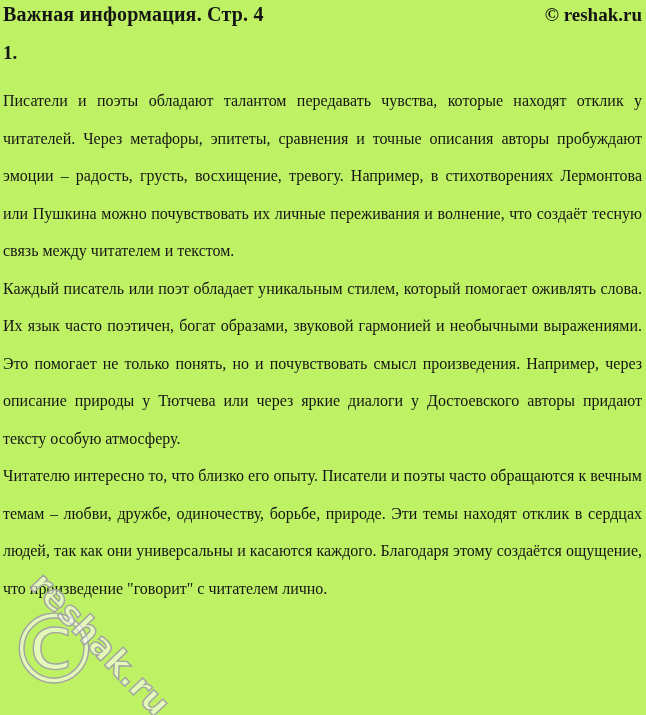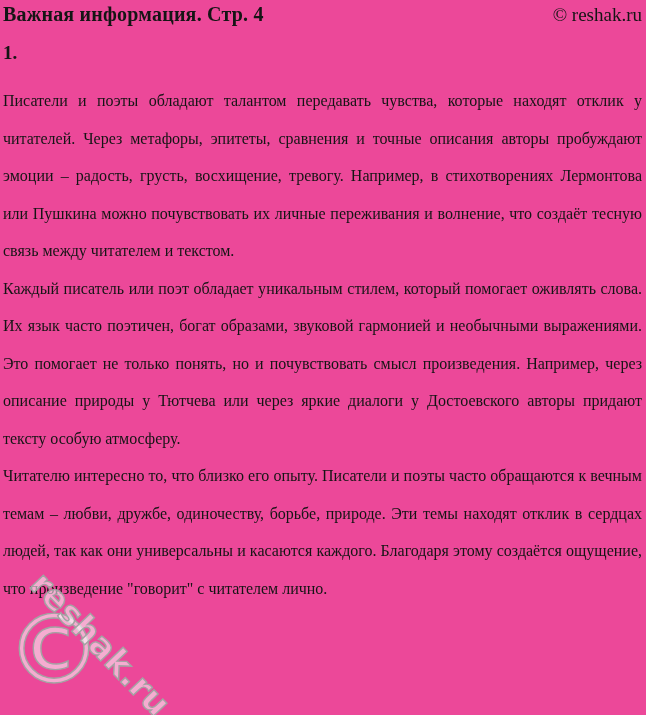--- a/index.html
+++ b/index.html
@@ -1,41 +1,41 @@
 <!DOCTYPE html>
 <html lang="ru"><head>
 <meta charset="utf-8">
 <style>
   html, body { margin: 0; padding: 0; background: #ffffff; }
   .page {
     position: relative;
     width: 646px;
     height: 715px;
     box-sizing: border-box;
-    background: #ec4899;
+    background: #bef264;
     overflow: hidden;
     padding: 2px 4px 0 3px;
     font-family: "Liberation Serif", "DejaVu Serif", serif;
     color: #151515;
   }
   .header {
     display: flex;
     justify-content: space-between;
     align-items: baseline;
     line-height: 24px;
     margin-bottom: 14px;
   }
   .title {
     font-weight: bold;
     font-size: 20px;
     letter-spacing: 0.2px;
   }
   .copyright {
     font-size: 19px;
-    font-weight: normal;
+    font-weight: bold;
     text-align: center;
   }
   .item-number {
     font-weight: bold;
     font-size: 19px;
     line-height: 24px;
     margin-bottom: 17px;
   }
   .body-text p {
     margin: 0;

